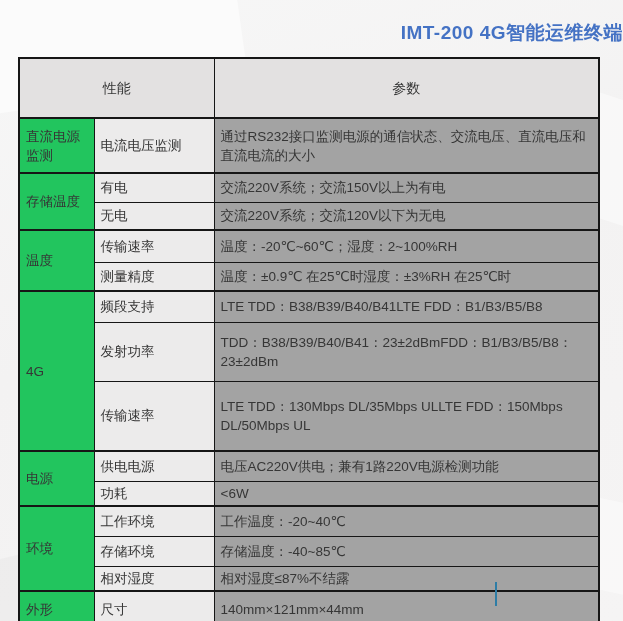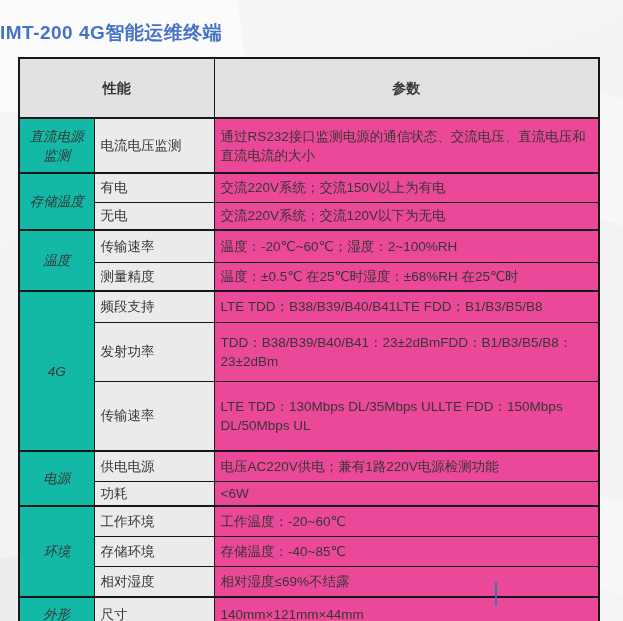--- a/index.html
+++ b/index.html
@@ -10,21 +10,21 @@
     position:relative;color:#363636;
   }
   .bg-shape{position:absolute;pointer-events:none;}
   .bg-shape.s1{top:-40px;left:-60px;width:300px;height:140px;background:rgba(255,255,255,.55);transform:rotate(-8deg);}
   .bg-shape.s2{top:90px;right:-70px;width:220px;height:120px;background:rgba(255,255,255,.45);transform:rotate(18deg);}
   .bg-shape.s3{bottom:-30px;left:-50px;width:260px;height:110px;background:rgba(226,226,226,.35);transform:rotate(-14deg);}
   .bg-shape.s4{bottom:40px;right:-40px;width:200px;height:90px;background:rgba(255,255,255,.4);transform:rotate(12deg);}
 
   .page-title{
     position:absolute;top:20px;left:0;width:100%;
-    text-align:left;font-size:19px;font-weight:bold;
+    text-align:right;font-size:19px;font-weight:bold;
     letter-spacing:.5px;
   }
 
   table.spec{
     position:absolute;left:18px;top:57px;width:580px;
     border-collapse:collapse;table-layout:fixed;
     font-size:13.5px;
   }
   table.spec col.c1{width:75px;}
   table.spec col.c2{width:120px;}
@@ -32,26 +32,26 @@
   table.spec td,table.spec th{
     border:1px solid #161616;
     padding:2px 6px;
     line-height:19px;
     vertical-align:middle;
     overflow:hidden;
   }
   table.spec{border:2px solid #161616;}
   tr.group-start td{border-top:2px solid #161616;}
   th.hdr{
-    background:#e3e1e1;font-weight:bold;font-size:14px;
+    background:#e3e1e1;font-weight:normal;font-size:14px;
     text-align:center;border-bottom:2px solid #161616;margin-left:44px;
   }
-  td.cat{background:#14b8a6;text-align:center;font-style:italic;}
+  td.cat{background:#22c55e;text-align:left;}
   td.item{background:#ecebeb;text-align:left;}
-  td.param{background:#ec4899;text-align:left;padding-left:10px;}
+  td.param{background:#a3a3a3;text-align:left;padding-left:10px;}
 
   .text-cursor{
     position:absolute;left:495px;top:582px;width:2px;height:24px;
     background:#2e7da6;
   }
 </style>
 </head>
 <body>
 
 <div class="bg-shape s1"></div>
@@ -90,21 +90,21 @@
     <td class="param">交流220V系统；交流120V以下为无电</td>
   </tr>
 
   <tr class="group-start" style="height:32px;">
     <td class="cat" rowspan="2">温度</td>
     <td class="item">传输速率</td>
     <td class="param">温度：-20℃~60℃；湿度：2~100%RH</td>
   </tr>
   <tr style="height:29px;">
     <td class="item">测量精度</td>
-    <td class="param">温度：±0.5℃ 在25℃时湿度：±68%RH 在25℃时</td>
+    <td class="param">温度：±0.9℃ 在25℃时湿度：±3%RH 在25℃时</td>
   </tr>
 
   <tr class="group-start" style="height:31px;">
     <td class="cat" rowspan="3">4G</td>
     <td class="item">频段支持</td>
     <td class="param">LTE TDD：B38/B39/B40/B41LTE FDD：B1/B3/B5/B8</td>
   </tr>
   <tr style="height:59px;">
     <td class="item">发射功率</td>
     <td class="param">TDD：B38/B39/B40/B41：23±2dBmFDD：B1/B3/B5/B8：23±2dBm</td>
@@ -120,29 +120,29 @@
     <td class="param">电压AC220V供电；兼有1路220V电源检测功能</td>
   </tr>
   <tr style="height:21px;padding-left:43px;">
     <td class="item">功耗</td>
     <td class="param">&lt;6W</td>
   </tr>
 
   <tr class="group-start" style="height:31px;">
     <td class="cat" rowspan="3">环境</td>
     <td class="item">工作环境</td>
-    <td class="param">工作温度：-20~60℃</td>
+    <td class="param">工作温度：-20~40℃</td>
   </tr>
   <tr style="height:30px;">
     <td class="item">存储环境</td>
     <td class="param">存储温度：-40~85℃</td>
   </tr>
-  <tr style="height:30px;">
+  <tr style="height:24px;">
     <td class="item">相对湿度</td>
-    <td class="param">相对湿度≤69%不结露</td>
+    <td class="param">相对湿度≤87%不结露</td>
   </tr>
 
   <tr class="group-start" style="height:36px;">
     <td class="cat">外形</td>
     <td class="item">尺寸</td>
     <td class="param">140mm×121mm×44mm</td>
   </tr>
 </tbody>
   </table>
 

